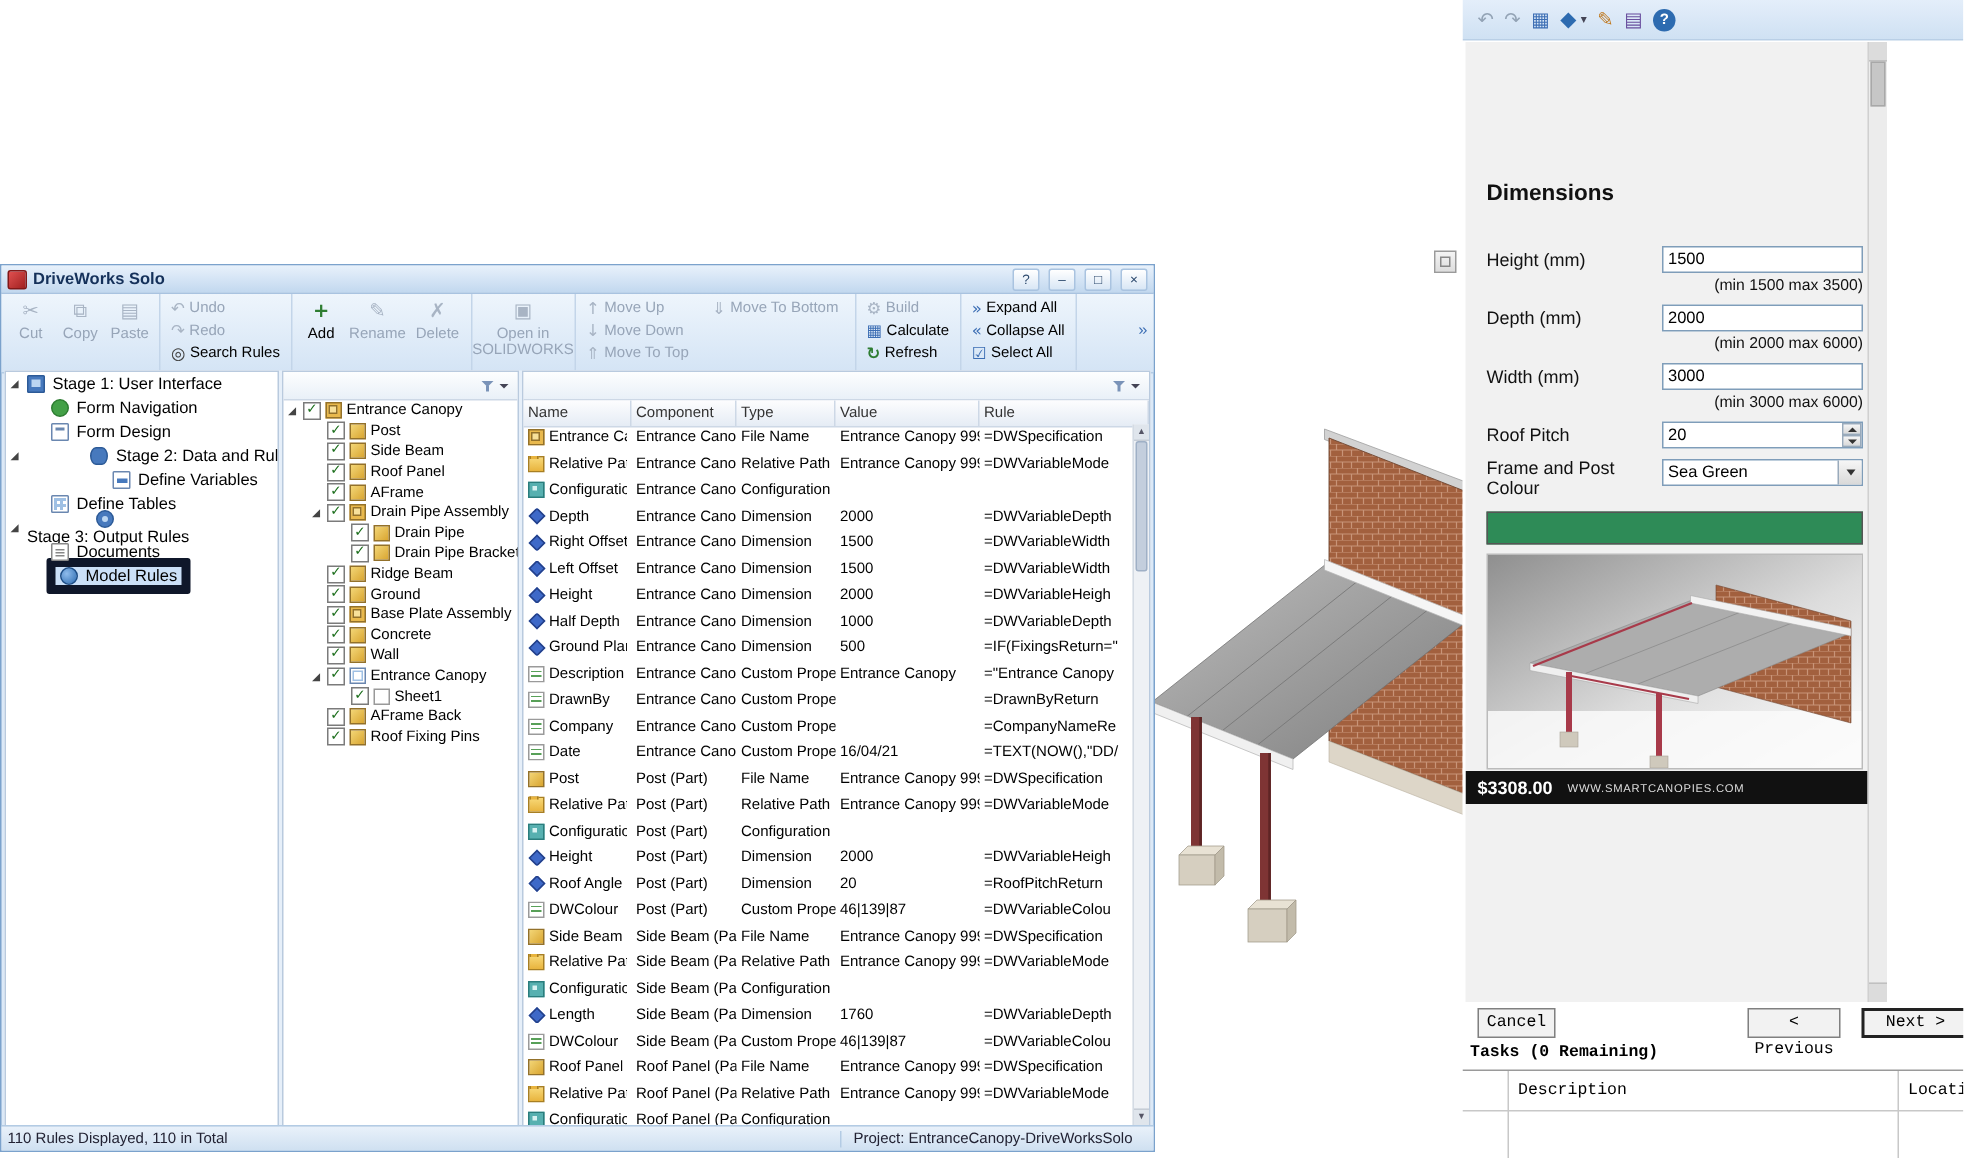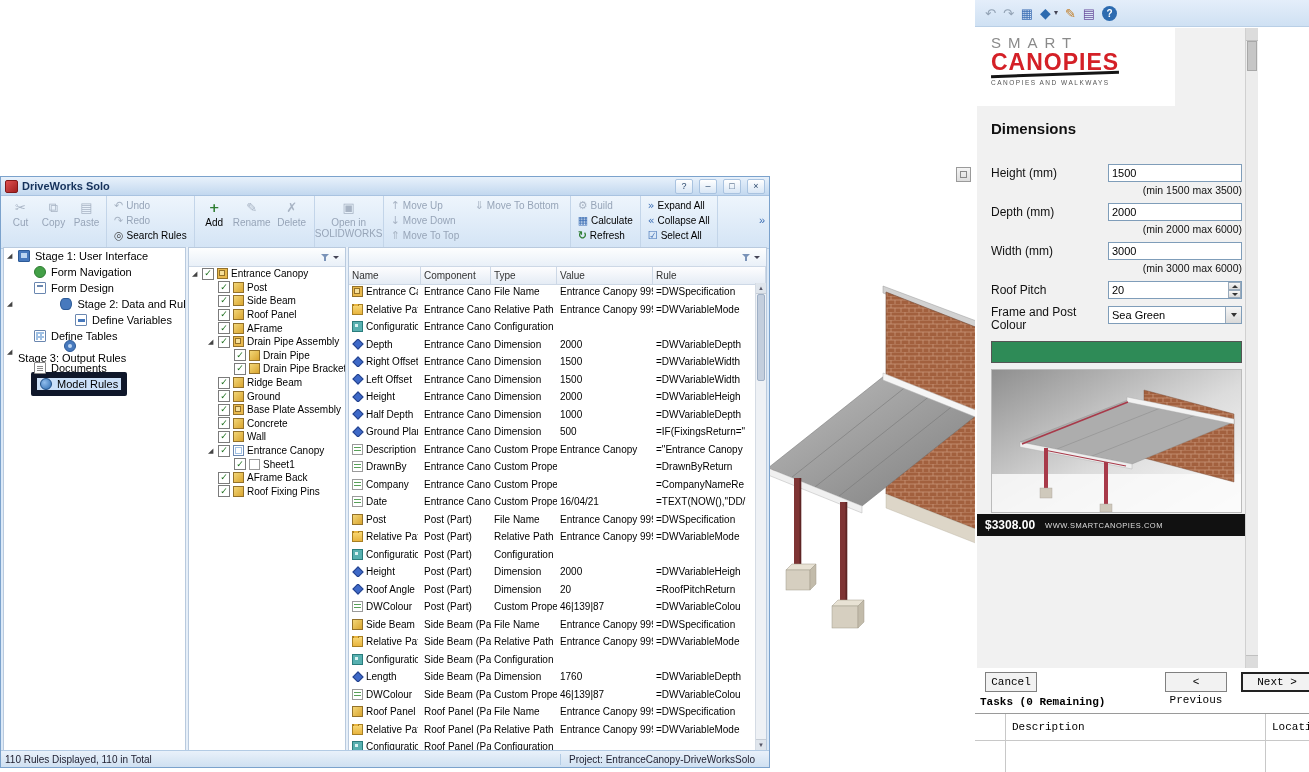--- a/index.html
+++ b/index.html
@@ -865,26 +865,20 @@
       <span class="pti t-dim">↷</span>
       <span class="pti t-blue">▦</span>
       <span class="pti t-shield">◆</span>
       <span class="pti t-caret">▾</span>
       <span class="pti t-orange">✎</span>
       <span class="pti t-purple">▤</span>
       <span class="pti t-help">?</span>
     </div>
 
   <div id="form-area">
-    <div id="form-logo">
-      <div class="l-smart">SMART</div>
-      <div class="l-can">CANOPIES</div>
-      <div class="l-swoosh"></div>
-      <div class="l-tag">CANOPIES AND WALKWAYS</div>
-    </div>
 
     <div id="f-heading">Dimensions</div>
 
     <div class="f-label" style="top:138px;">Height (mm)</div>
     <input class="f-input" style="top: 136px;" value="1500">
     <div class="f-hint" style="top:156px;">(min 1500 max 3500)</div>
 
     <div class="f-label" style="top:177px;">Depth (mm)</div>
     <input class="f-input" style="top: 175px;" value="2000">
     <div class="f-hint" style="top:195px;">(min 2000 max 6000)</div>

